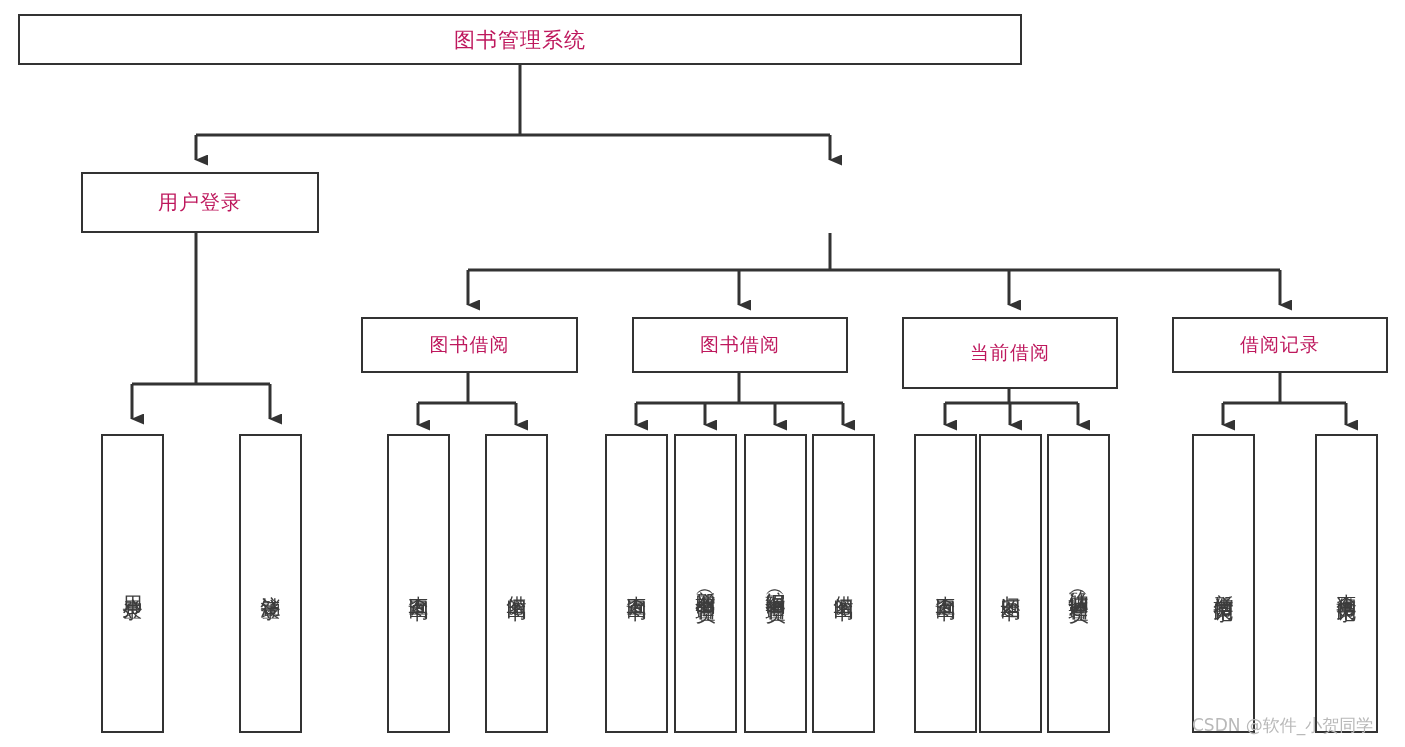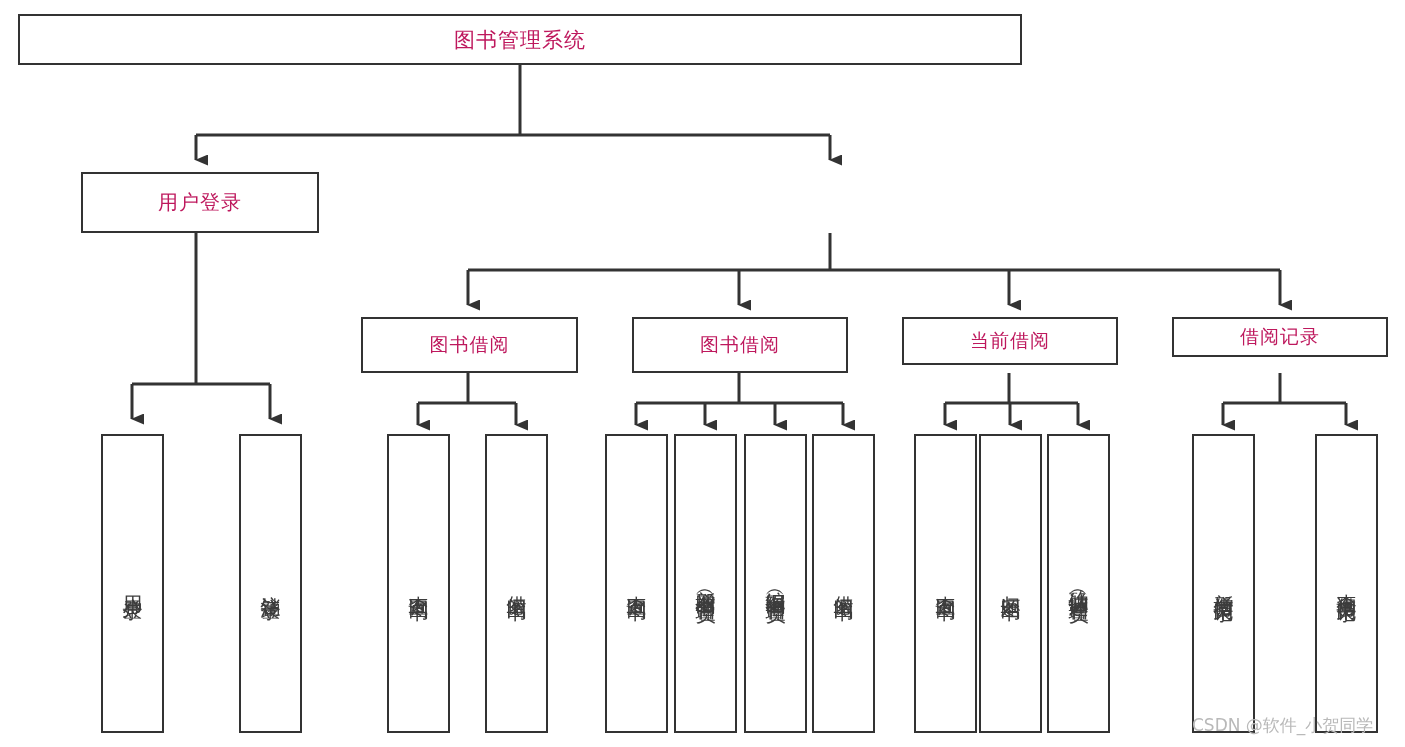--- a/index.html
+++ b/index.html
@@ -151,25 +151,25 @@
 
 
   <div class="node level-2" style="left:361px; top:317px; width:217px; height:56px;">
     <span class="hlabel">图书借阅</span>
   </div>
 
   <div class="node level-2" style="left:632px; top:317px; width:216px; height:56px;">
     <span class="hlabel">图书借阅</span>
   </div>
 
-  <div class="node level-2" style="left:902px; top:317px; width:216px; height:48px;">
+  <div class="node level-2" style="left:902px; top:317px; width:216px; height:72px;">
     <span class="hlabel">当前借阅</span>
   </div>
 
-  <div class="node level-2" style="left:1172px; top:317px; width:216px; height:40px;">
+  <div class="node level-2" style="left:1172px; top:317px; width:216px; height:56px;">
     <span class="hlabel">借阅记录</span>
   </div>
 
   <div class="node leaf" style="left:101px; top:434px; width:63px; height:299px;">
     <span class="vlabel">用户登录</span>
   </div>
 
   <div class="node leaf" style="left:239px; top:434px; width:63px; height:299px;">
     <span class="vlabel">注销登录</span>
   </div>

